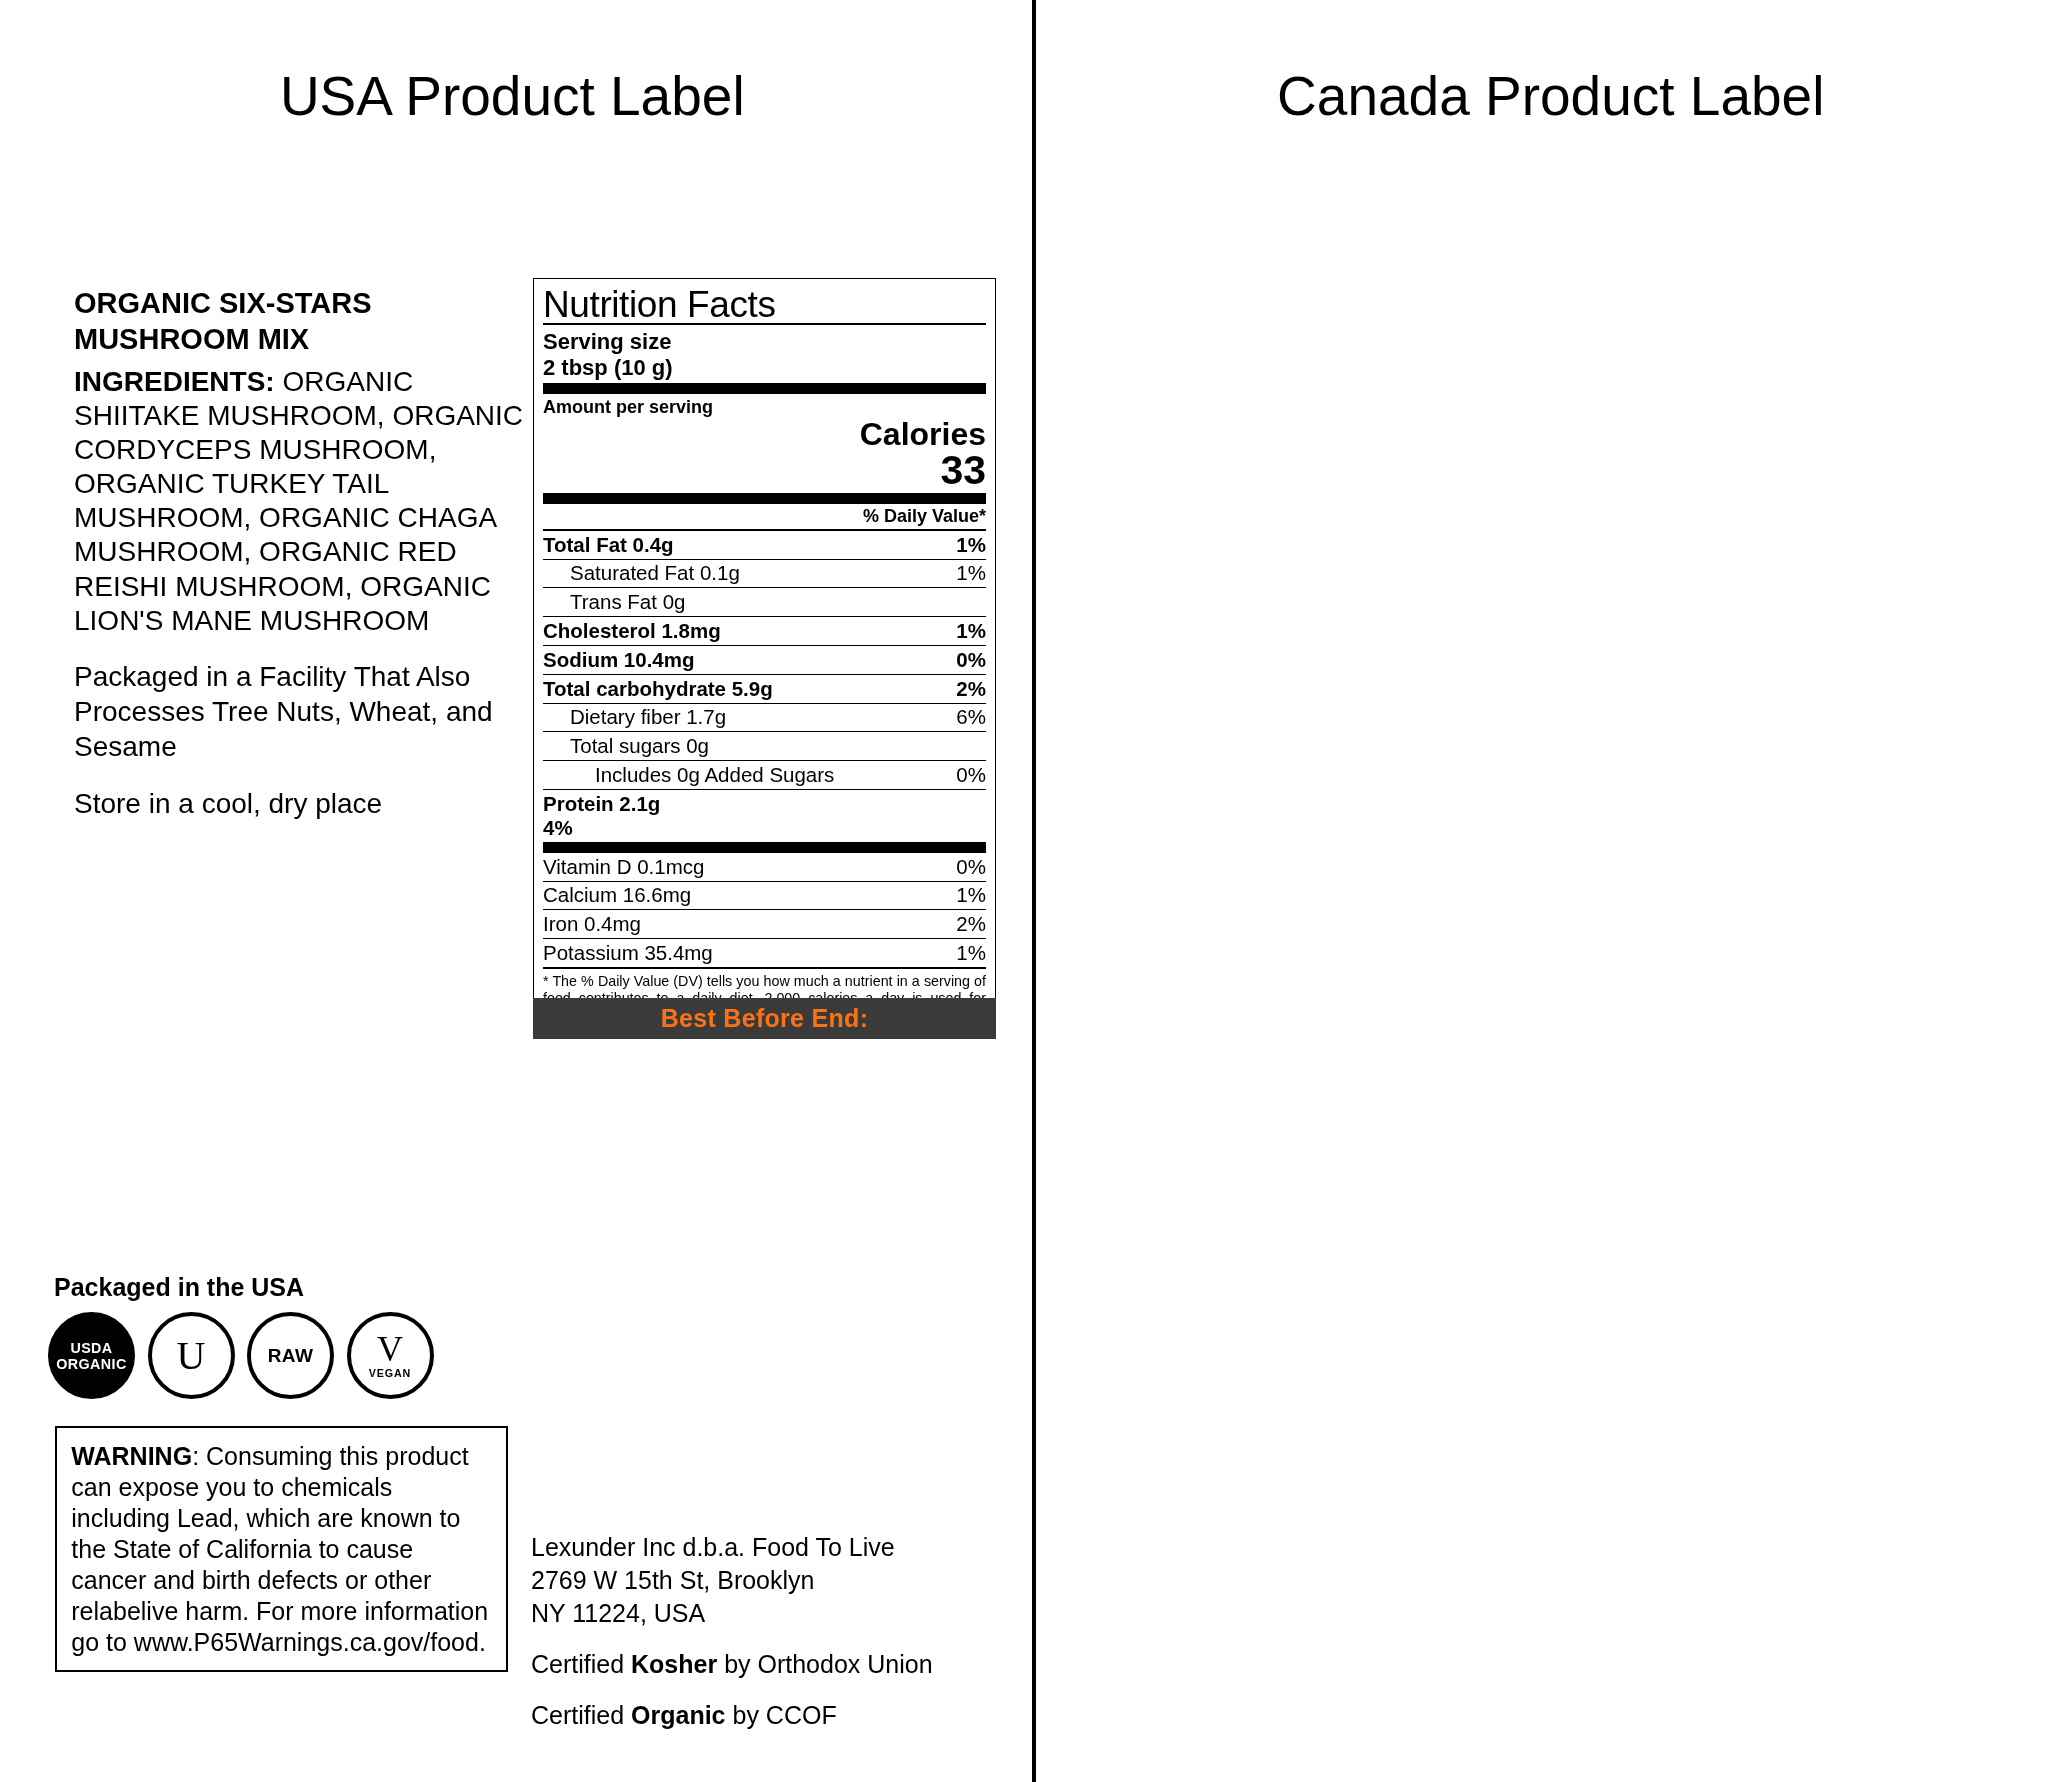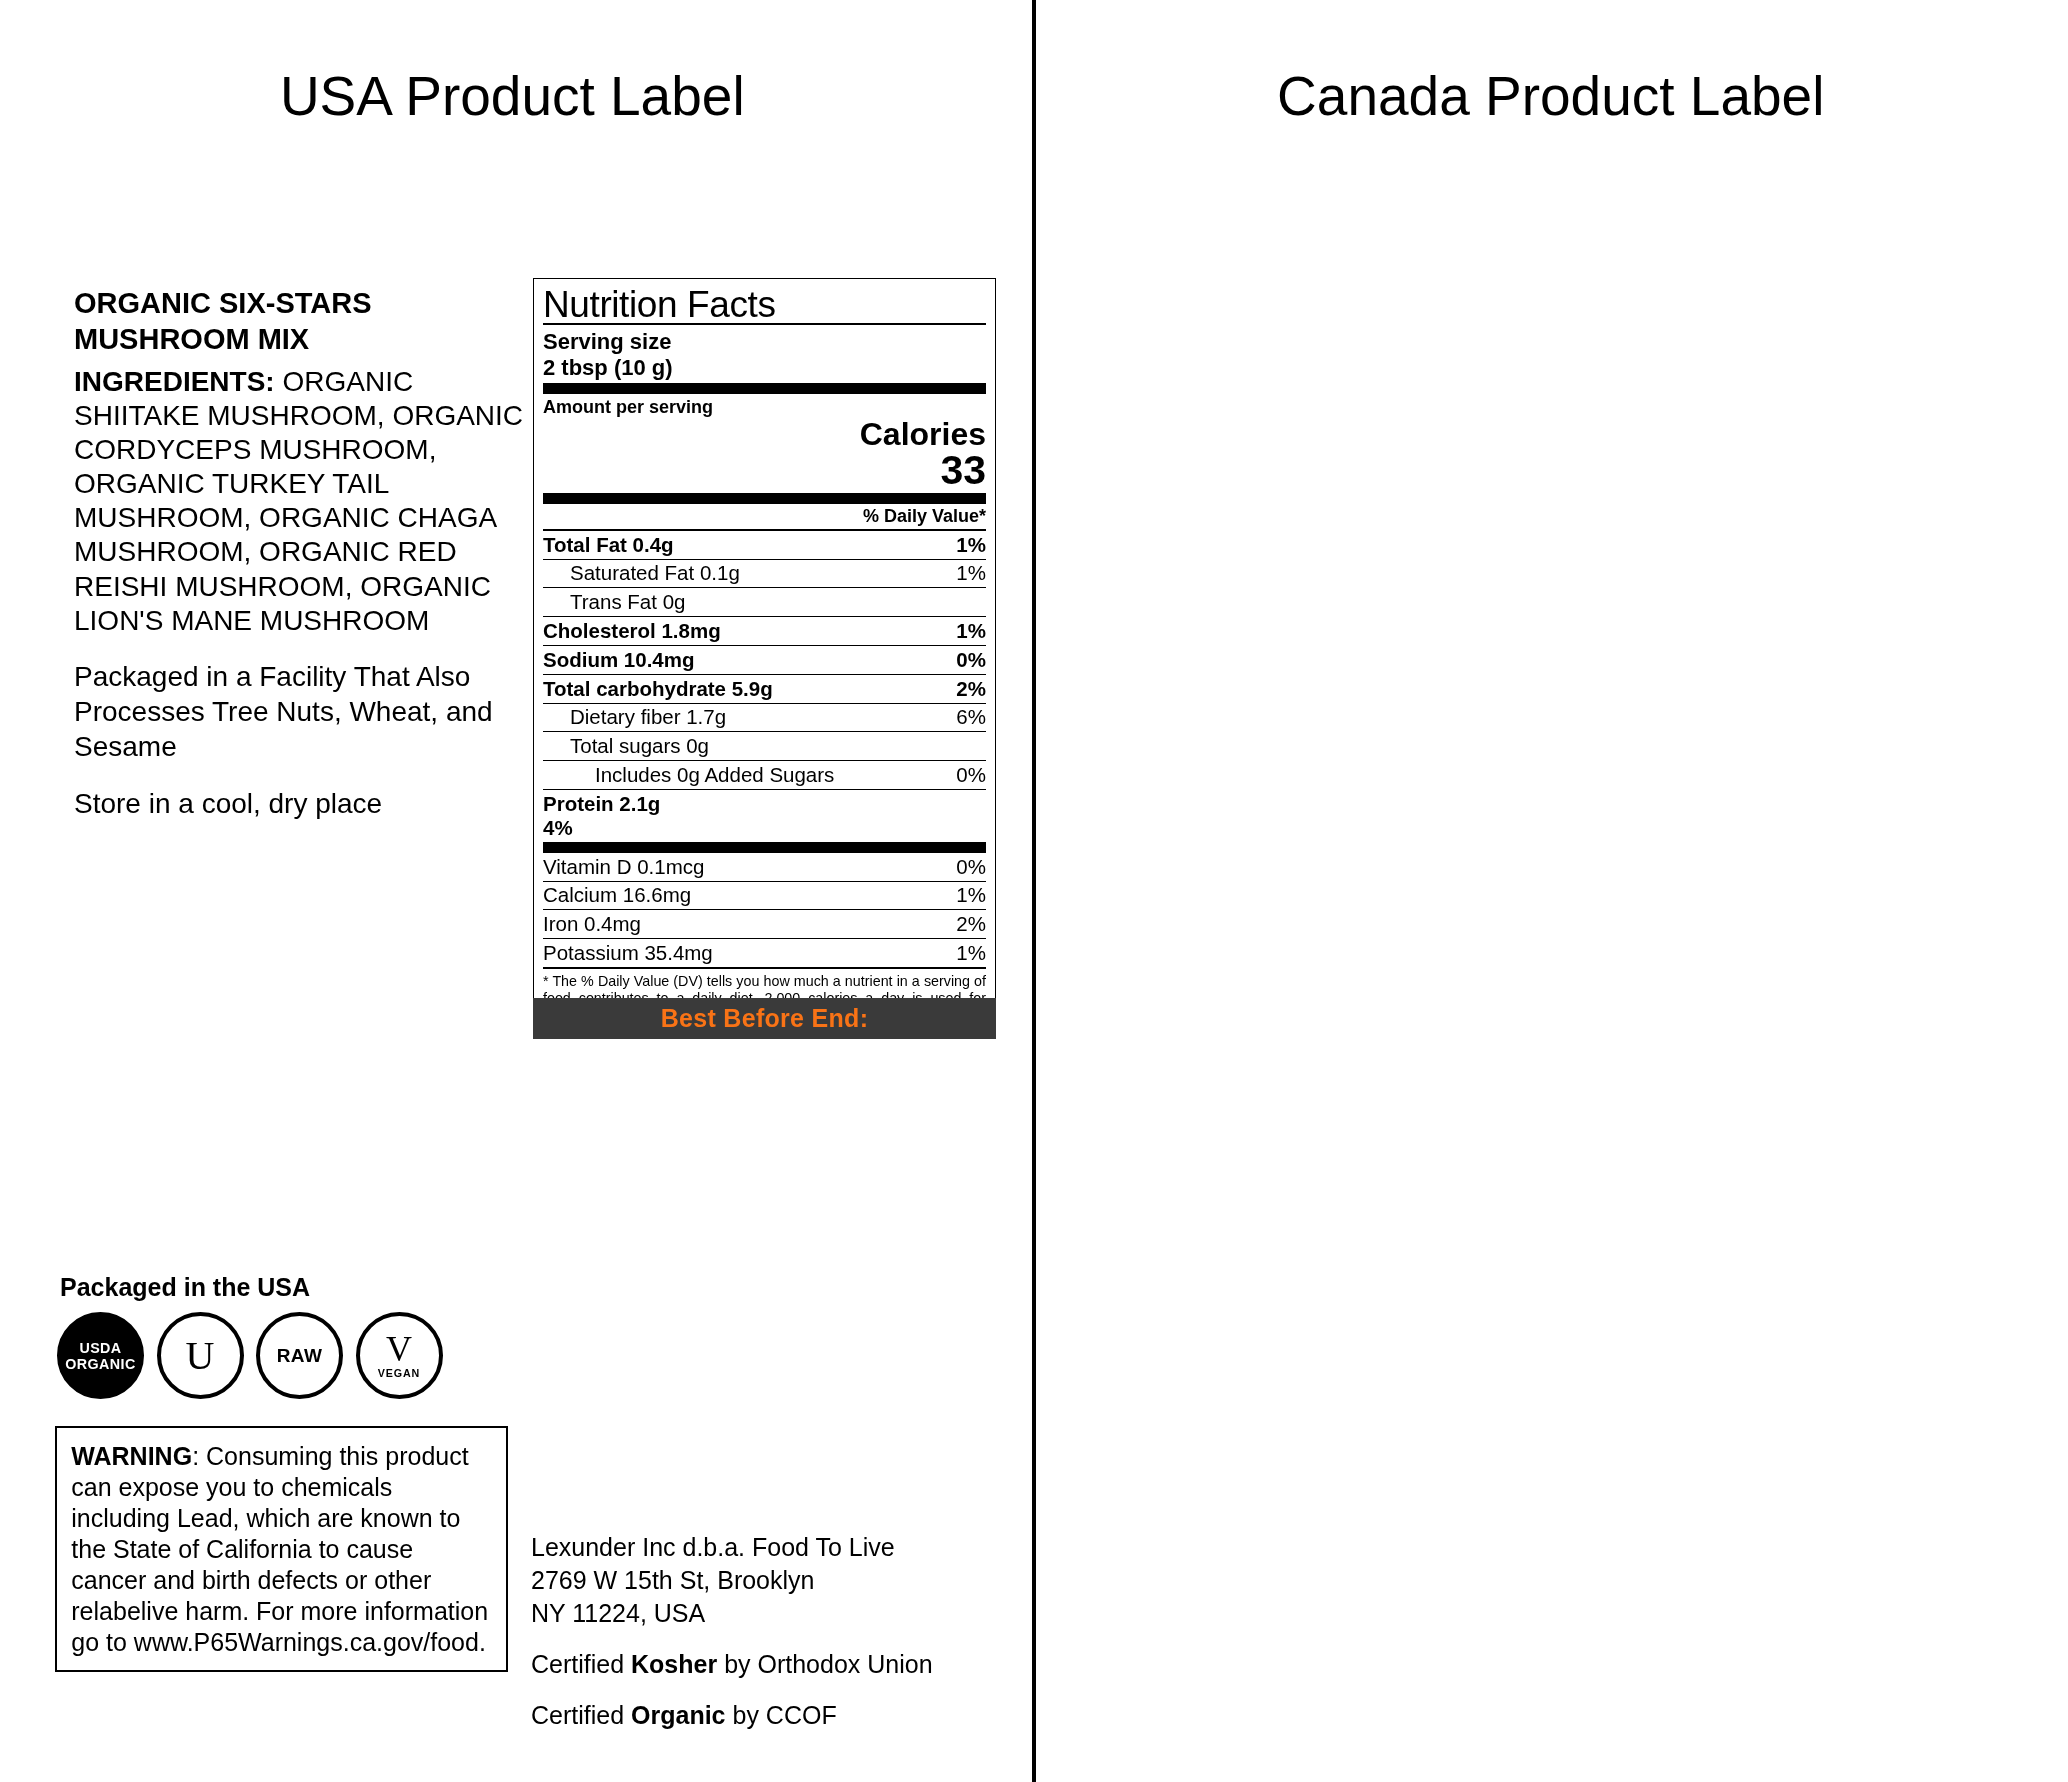--- a/index.html
+++ b/index.html
@@ -156,31 +156,31 @@
     left: 533px;
     top: 998px;
     width: 463px;
     height: 41px;
     line-height: 41px;
   }
 
   
   .pkg-usa {
     position: absolute;
-    left: 60px;
+    left: 54px;
     top: 1273px;
     font-size: 25px;
     font-weight: bold;
   }
   .seal-row {
     position: absolute;
     display: flex;
     gap: 12.5px;
   }
-  .seal-row-usa { left: 57px; top: 1312px; }
+  .seal-row-usa { left: 48px; top: 1312px; }
   .seal {
     width: 87px;
     height: 87px;
     border-radius: 50%;
     border: 4.5px solid #000;
     display: flex;
     flex-direction: column;
     align-items: center;
     justify-content: center;
     box-sizing: border-box;

